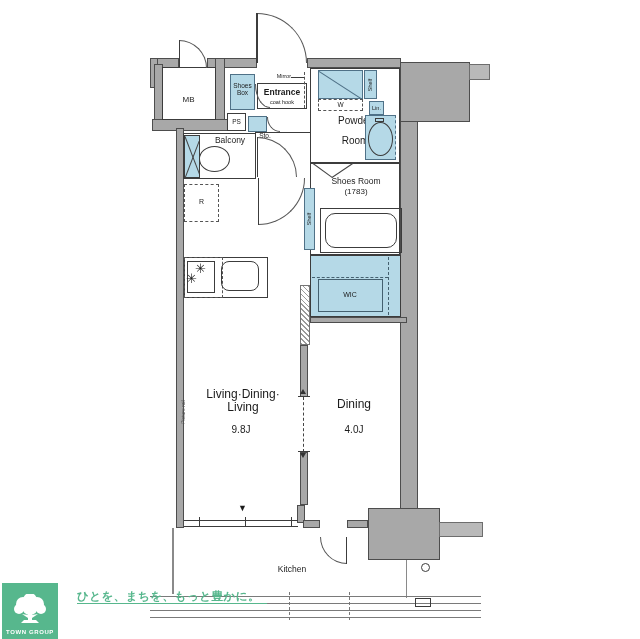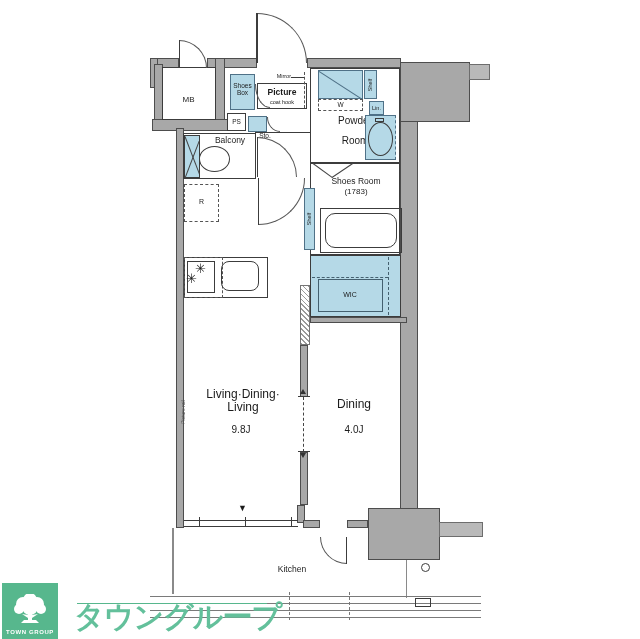--- a/index.html
+++ b/index.html
@@ -76,21 +76,21 @@
   <div class="lbl" style="left:162px;top:95px;width:53px">MB</div>
 
   <div class="rect" style="left:227px;top:113px;width:19px;height:18px"></div>
   <div class="lbl s6" style="left:227px;top:118px;width:19px">PS</div>
 
   <div class="blue" style="left:230px;top:74px;width:25px;height:36px"></div>
   <div class="lbl s6" style="left:230px;top:82px;width:25px">Shoes</div>
   <div class="lbl s6" style="left:230px;top:89px;width:25px">Box</div>
 
   <div class="norect" style="left:257px;top:83px;width:50px;height:26px"></div>
-  <div class="lbl s8" style="left:256px;top:88px;width:52px;font-weight:bold;background:rgba(255,255,255,0.0)">Picture</div>
+  <div class="lbl s8" style="left:256px;top:88px;width:52px;font-weight:bold;background:rgba(255,255,255,0.0)">Entrance</div>
   <div class="lbl s5" style="left:262px;top:99px;width:40px">coat hook</div>
   <div class="lbl s5" style="left:267px;top:73px;width:24px;text-align:right">Mirror</div>
   <div class="ln" style="left:291px;top:77px;width:13px;height:1px"></div>
   <div class="abs" style="left:304px;top:72px;width:0;height:36px;border-left:1px dashed #555"></div>
 
   <div class="blue" style="left:248px;top:116px;width:19px;height:16px"></div>
   <div class="arc bl" style="left:267px;top:117px;width:13px;height:15px"></div>
   <div class="lbl s6" style="left:253px;top:132px;width:24px">Sto.</div>
 
   <div class="ln" style="left:255px;top:132px;width:55px;height:1px"></div>
@@ -205,16 +205,16 @@
           <circle cx="30" cy="15" r="5"></circle>
           <circle cx="19" cy="13" r="8"></circle>
         <rect x="17" y="18" width="4" height="11"></rect>
         <path d="M10 29 L28 29 L25 26 L13 26 Z"></path>
         <path d="M11 20 L17 24 L17 21 Z"></path>
           <path d="M27 20 L21 24 L21 21 Z"></path>
       </g>
     </svg>
     <div class="town-group">TOWN GROUP</div>
   </div>
+  <div class="logo-tagline">ひとを、まちを、もっと豊かに。</div>
   <div class="logo-underline"></div>
-  <div class="logo-brandname">タウングループ</div>
 
 </div>
 
 </body></html>

